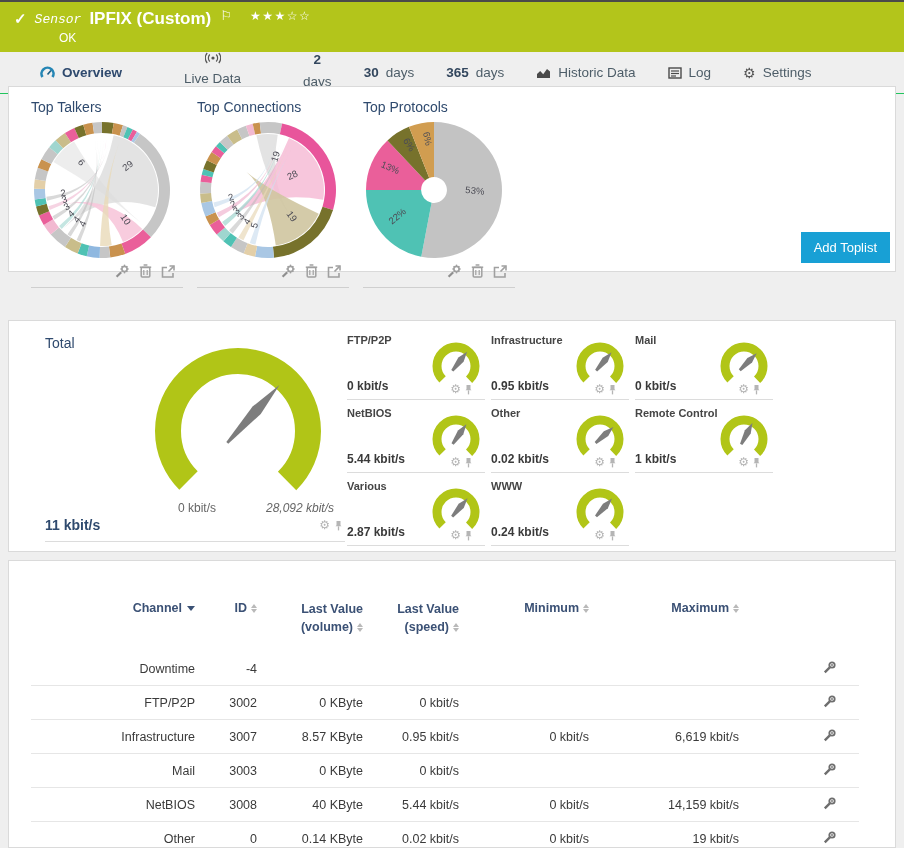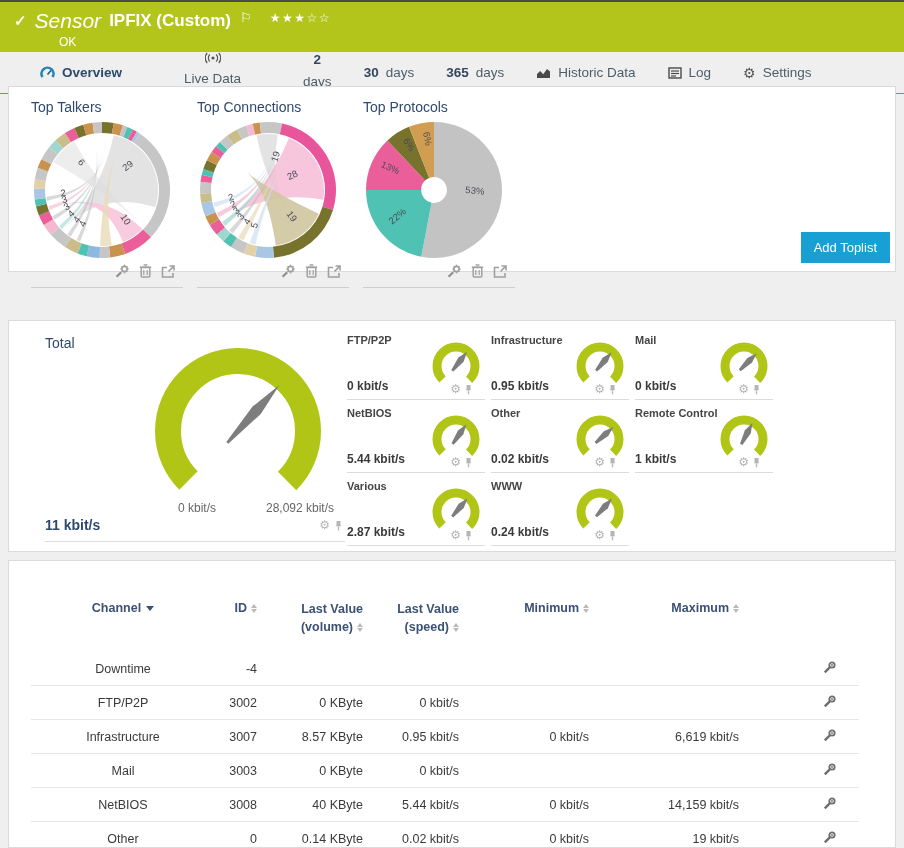--- a/index.html
+++ b/index.html
@@ -4,21 +4,21 @@
 <style>
   html,body{margin:0;padding:0;background:#e8e8e8;}
   .page{position:relative;width:904px;height:848px;overflow:hidden;background:#efefef;
         font-family:"Liberation Sans",sans-serif;}
   .top-edge{position:absolute;top:0;left:0;right:0;height:2px;background:#4a4a4a;}
   
   .topbar{position:absolute;top:2px;left:0;right:0;height:50px;background:#b3c51b;color:#fff;
           padding:7px 0 0 14px;box-sizing:border-box;}
   .title-row{display:flex;align-items:center;gap:8px;}
   .check{font-size:15px;font-weight:bold;}
-  .kind{font-style:italic;font-size:21px;}
+  .kind{font-style:italic;font-size:13px;font-family:Liberation Mono, monospace;}
   .name{font-weight:bold;font-size:17px;}
   .flag{font-size:13px;margin-left:1px;position:relative;top:-4px;cursor:pointer;}
   .stars{font-size:12px;letter-spacing:1.5px;margin-left:10px;cursor:pointer;position:relative;top:-3px;}
   .status{margin:2px 0 0 45px;font-weight:normal;font-size:12px;}
   
   .tabbar{position:absolute;top:52px;left:0;right:0;height:41px;border-bottom:1px solid #22c55e;
           display:flex;align-items:center;font-size:13.5px;color:#4d5d68;}
   .tab{position:relative;display:flex;align-items:center;gap:7px;padding:0 16px;height:100%;cursor:pointer;}
   .tab:first-child{margin-left:24px;}
   .tab:nth-child(2),.tab:nth-child(3){margin-left:30px;flex-direction:column;}
@@ -41,36 +41,36 @@
             padding:3px 8px 5px 0;border-bottom:1px solid #cfcfcf;}
   .tl-icons>*{cursor:pointer;}
   .clabel{font-size:9.5px;fill:#4c4c55;text-anchor:middle;}
   .add-toplist{position:absolute;right:5px;bottom:8px;background:#18a0d5;color:#fff;border:none;
                font-size:13px;padding:8px 13px;font-family:inherit;cursor:pointer;}
   
   .total-panel{position:absolute;left:36px;top:14px;width:300px;height:206px;border-bottom:1px solid #dcdcdc;}
   .panel-title{font-size:14px;color:#2f4a6e;}
   .total-gauge-slot{position:absolute;left:93px;top:2px;}
   .scale-min{position:absolute;left:112px;bottom:26px;width:80px;text-align:center;font-size:12px;color:#666;}
-  .scale-max{position:absolute;left:200px;bottom:26px;width:110px;text-align:center;font-size:12px;color:#666;}
+  .scale-max{position:absolute;left:200px;bottom:26px;width:110px;text-align:center;font-size:12px;color:#666;font-style:italic;}
   .total-value{position:absolute;left:0;bottom:8px;font-size:14px;font-weight:bold;color:#2f4a6e;}
   .panel-icons{position:absolute;right:2px;bottom:10px;display:flex;gap:4px;align-items:center;}
   .panel-icons .gear-sm,.mini-icons .gear-sm{color:#b5b5b5;font-size:12px;line-height:1;cursor:pointer;}
   .mini-grid{position:absolute;left:338px;top:10px;display:grid;grid-template-columns:repeat(3,138px);
              column-gap:6px;row-gap:4px;}
   .mini-cell{position:relative;height:68px;border-bottom:1px solid #dcdcdc;}
   .mini-title{font-size:11px;font-weight:bold;color:#454545;padding-top:3px;}
   .mini-cell svg.g{position:absolute;left:80px;top:8px;}
   .mini-value{position:absolute;left:0;bottom:6px;font-size:12px;font-weight:bold;color:#3a3a3a;}
   .mini-icons{position:absolute;right:12px;bottom:4px;display:flex;gap:3px;align-items:center;}
   
   table{border-collapse:collapse;margin:36px 0 0 22px;width:828px;font-size:12.5px;color:#3a3a3a;}
   th{color:#3b5175;font-weight:bold;text-align:right;vertical-align:top;
      padding:4px 6px 16px 6px;font-size:12.5px;}
-  th.l,td.l{text-align:center;padding-left:20px;}
+  th.l,td.l{text-align:right;padding-left:20px;}
   td{text-align:right;padding:8px 6px;border-bottom:1px solid #e6e6e6;height:15px;}
   tbody td.l{font-size:12.5px;}
   td.icon-cell{padding-right:22px;}
   .hl{line-height:1.4;}
   .sort{display:inline-flex;flex-direction:column;gap:1px;margin-left:4px;vertical-align:middle;cursor:pointer;}
   .sort i{width:0;height:0;border-left:3.5px solid transparent;border-right:3.5px solid transparent;display:block;}
   .sort .u{border-bottom:4px solid #b9b9b9;}
   .sort .d{border-top:4px solid #b9b9b9;}
   .caret{display:inline-block;width:0;height:0;border-left:4px solid transparent;border-right:4px solid transparent;
          border-top:5px solid #3b5175;margin-left:5px;vertical-align:middle;}

